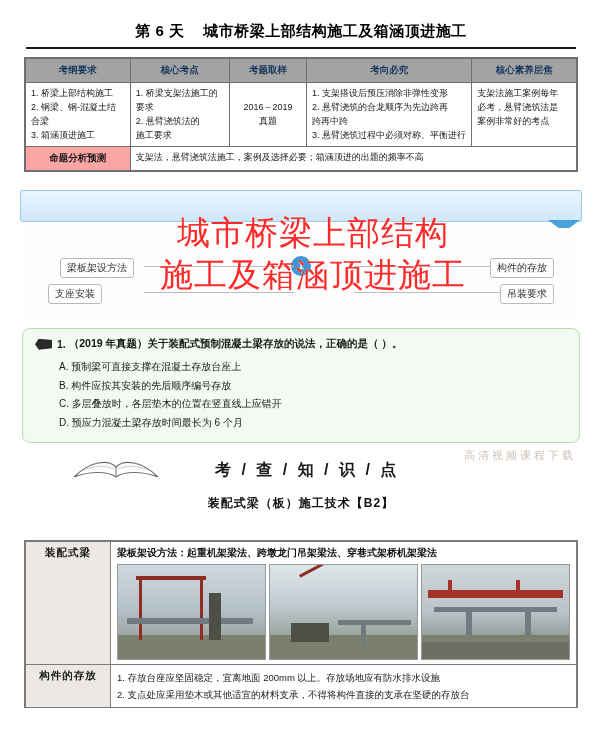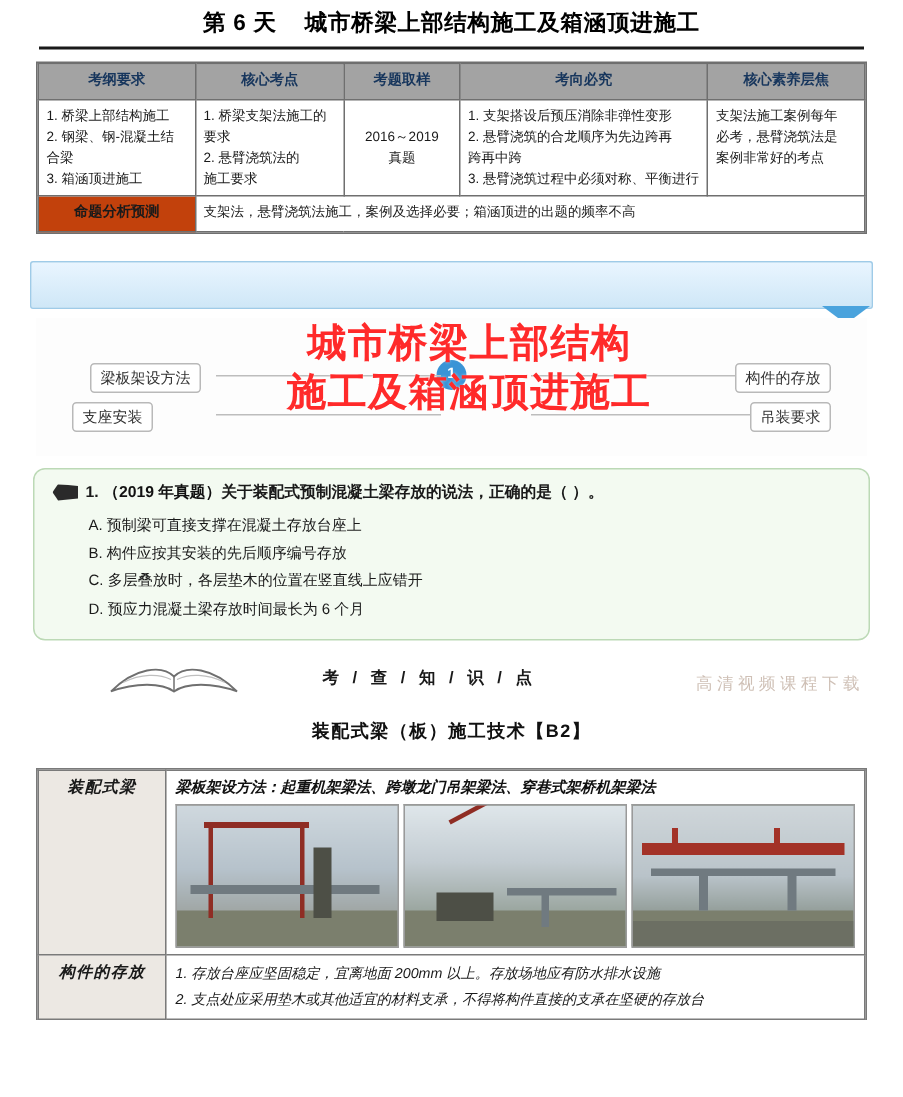--- a/index.html
+++ b/index.html
@@ -17,20 +17,21 @@
   }
 
   
   .page-title {
     text-align: center;
     font-size: 15px;
     font-weight: bold;
     letter-spacing: 0.5px;
     padding: 6px 0 4px 0;
     color: #000;
+    margin-top: 16px;
   }
   .title-day { margin-right: 14px; }
   .title-rule {
     height: 2px;
     background: #1a1a1a;
     margin: 2px 26px 0 26px;
   }
 
   
   .outline-wrap {
@@ -54,21 +55,21 @@
   }
   table.outline td {
     border: 1px solid #6f6f6f;
     padding: 4px 5px;
     vertical-align: top;
     color: #1a1a1a;
   }
   table.outline td.center { text-align: center; vertical-align: middle; }
   .cell-line { display: block; }
   .lbl-cell {
-    background: #c2410c;
+    background: #fca5a5;
     font-weight: bold;
     text-align: center;
     color: #17365d;
     font-size: 9.5px;
     white-space: nowrap;
   }
 
   
   .kp-banner {
     position: relative;
@@ -152,22 +153,22 @@
   
   .watermark {
     position: absolute;
     left: 0; right: 0;
     top: 212px;
     text-align: center;
     pointer-events: none;
     z-index: 40;
   }
   .watermark div {
-    font-size: 26px;
-    font-weight: bold;
+    font-size: 33px;
+    font-weight: normal;
     color: #ff2a2a;
     line-height: 1.28;
     letter-spacing: 1px;
     text-shadow: 0 0 2px rgba(255,255,255,0.55);
     padding-left: 24px;
   }
   .wm-small {
     position: absolute;
     right: 26px;
     top: 448px;
@@ -219,42 +220,41 @@
   }
   .book {
     position: absolute;
     left: 72px; top: 6px;
     width: 88px; height: 26px;
   }
   .book svg { display: block; }
   .divider-text {
     position: absolute;
     left: 215px; top: 11px;
-    font-size: 11px;
+    font-size: 16px;
     letter-spacing: 3px;
     color: #1a1a1a;
     font-weight: bold;
   }
 
   
   .sec-sub {
     text-align: center;
     font-size: 12px;
     font-weight: bold;
     color: #111;
     letter-spacing: 1px;
     padding-bottom: 16px;
   }
 
   
   .btm-wrap {
-    margin: 0 24px;
+    margin: 12px 24px;
     border: 1px solid #7a7a7a;
     border-bottom: none;
-    font-style: italic;
   }
   table.btm {
     border-collapse: collapse;
     width: 100%;
     font-size: 9.5px;
   }
   table.btm td {
     border: 1px solid #7a7a7a;
     vertical-align: top;
     padding: 4px 6px;

